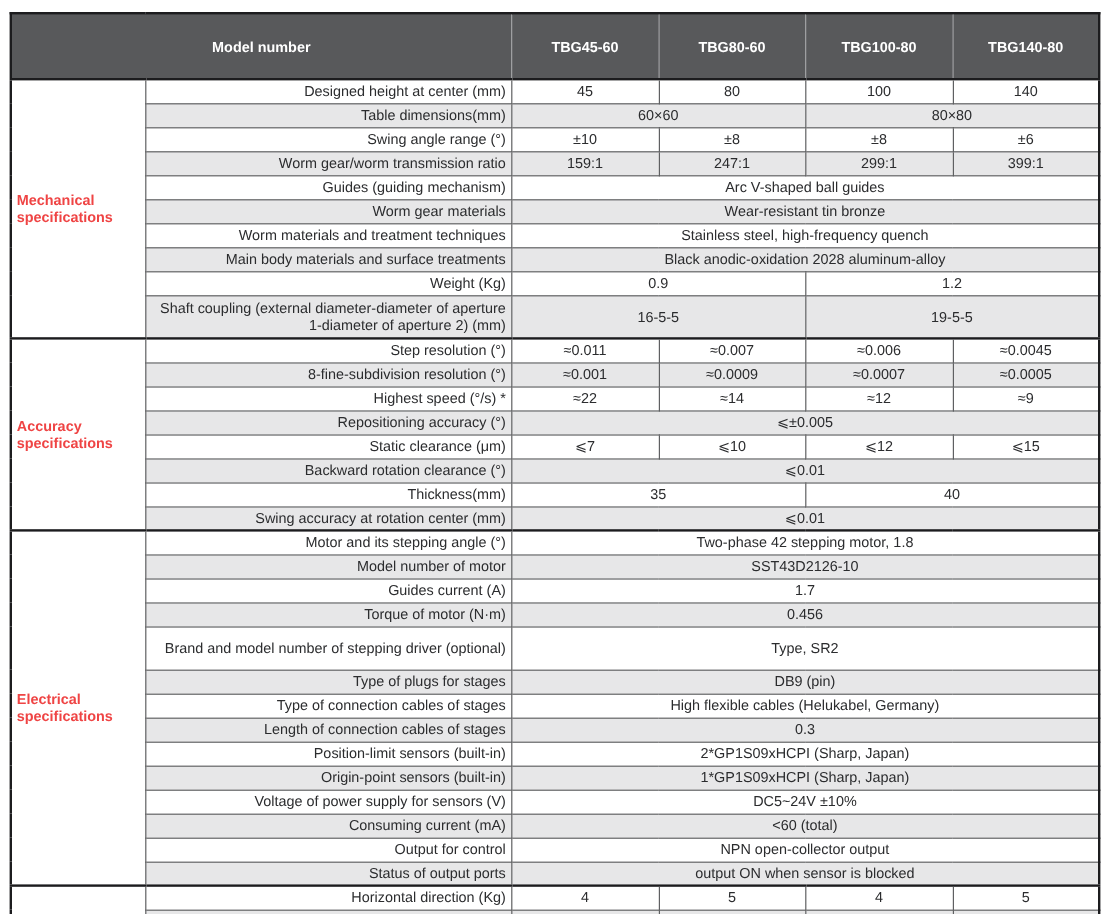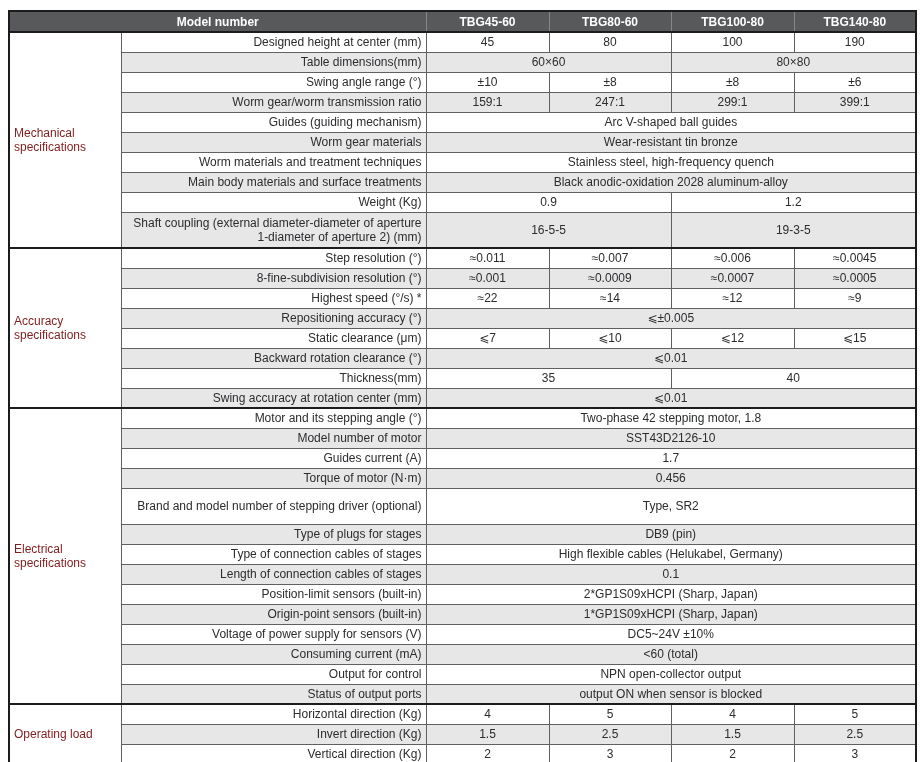--- a/index.html
+++ b/index.html
@@ -13,30 +13,30 @@
     line-height:14px;
     color:#2b2c2e;
     border:2px solid #1c1c1e;
   }
   th,td{border:1px solid #5f6062;overflow:hidden;}
   thead th{
     background:#58595b;
     color:#ffffff;
     font-weight:bold;
     height:19px;
-    padding:0 2px;
+    padding:17px 2px;
     text-align:center;
     border:1px solid #87888a;
   }
   tbody tr{height:20px;}
   tbody tr.tall{height:36px;}
   th.group-label{
     background:#ffffff;
-    color:#7f1d1d;
-    font-weight:normal;
+    color:#ef4444;
+    font-weight:bold;
     text-align:left;
     vertical-align:middle;
     padding:18px 4px;
   }
   td.row-label{
     text-align:right;
     padding:1px 4px;
     background:#ffffff;
   }
   td.val{
@@ -70,21 +70,21 @@
         <th>TBG140-80</th>
       </tr>
     </thead>
     <tbody>
         <tr class="group-start">
           <th class="group-label" rowspan="10">Mechanical specifications</th>
           <td class="row-label">Designed height at center (mm)</td>
           <td class="val">45</td>
           <td class="val">80</td>
           <td class="val">100</td>
-          <td class="val">190</td>
+          <td class="val">140</td>
         </tr>
         <tr>
           <td class="row-label">Table dimensions(mm)</td>
           <td class="val" colspan="2">60×60</td>
           <td class="val" colspan="2">80×80</td>
         </tr>
         <tr>
           <td class="row-label">Swing angle range (°)</td>
           <td class="val">±10</td>
           <td class="val">±8</td>
@@ -115,21 +115,21 @@
           <td class="val" colspan="4">Black anodic-oxidation 2028 aluminum-alloy</td>
         </tr>
         <tr>
           <td class="row-label">Weight (Kg)</td>
           <td class="val" colspan="2">0.9</td>
           <td class="val" colspan="2">1.2</td>
         </tr>
         <tr class="tall">
           <td class="row-label">Shaft coupling (external diameter-diameter of aperture 1-diameter of aperture 2) (mm)</td>
           <td class="val" colspan="2">16-5-5</td>
-          <td class="val" colspan="2">19-3-5</td>
+          <td class="val" colspan="2">19-5-5</td>
         </tr>
         <tr class="group-start">
           <th class="group-label" rowspan="8">Accuracy specifications</th>
           <td class="row-label">Step resolution (°)</td>
           <td class="val">≈0.011</td>
           <td class="val">≈0.007</td>
           <td class="val">≈0.006</td>
           <td class="val">≈0.0045</td>
         </tr>
         <tr>
@@ -194,21 +194,21 @@
         <tr>
           <td class="row-label">Type of plugs for stages</td>
           <td class="val" colspan="4">DB9 (pin)</td>
         </tr>
         <tr>
           <td class="row-label">Type of connection cables of stages</td>
           <td class="val" colspan="4">High flexible cables (Helukabel, Germany)</td>
         </tr>
         <tr>
           <td class="row-label">Length of connection cables of stages</td>
-          <td class="val" colspan="4">0.1</td>
+          <td class="val" colspan="4">0.3</td>
         </tr>
         <tr>
           <td class="row-label">Position-limit sensors (built-in)</td>
           <td class="val" colspan="4">2*GP1S09xHCPI (Sharp, Japan)</td>
         </tr>
         <tr>
           <td class="row-label">Origin-point sensors (built-in)</td>
           <td class="val" colspan="4">1*GP1S09xHCPI (Sharp, Japan)</td>
         </tr>
         <tr>

